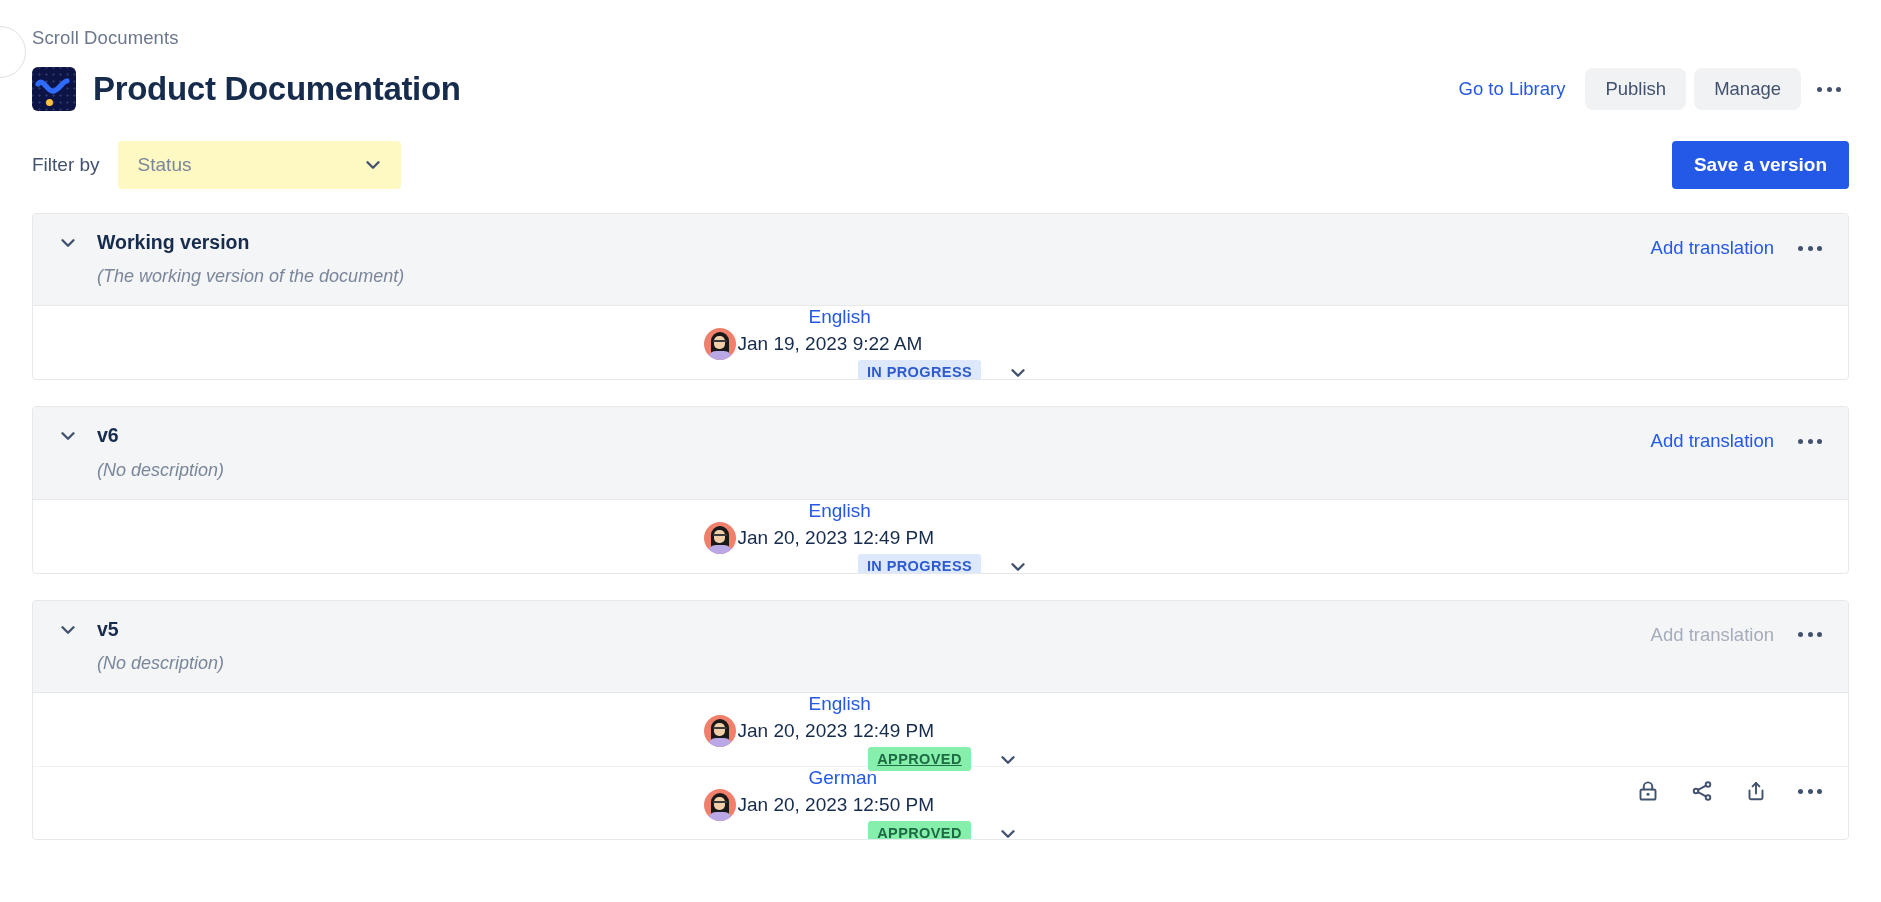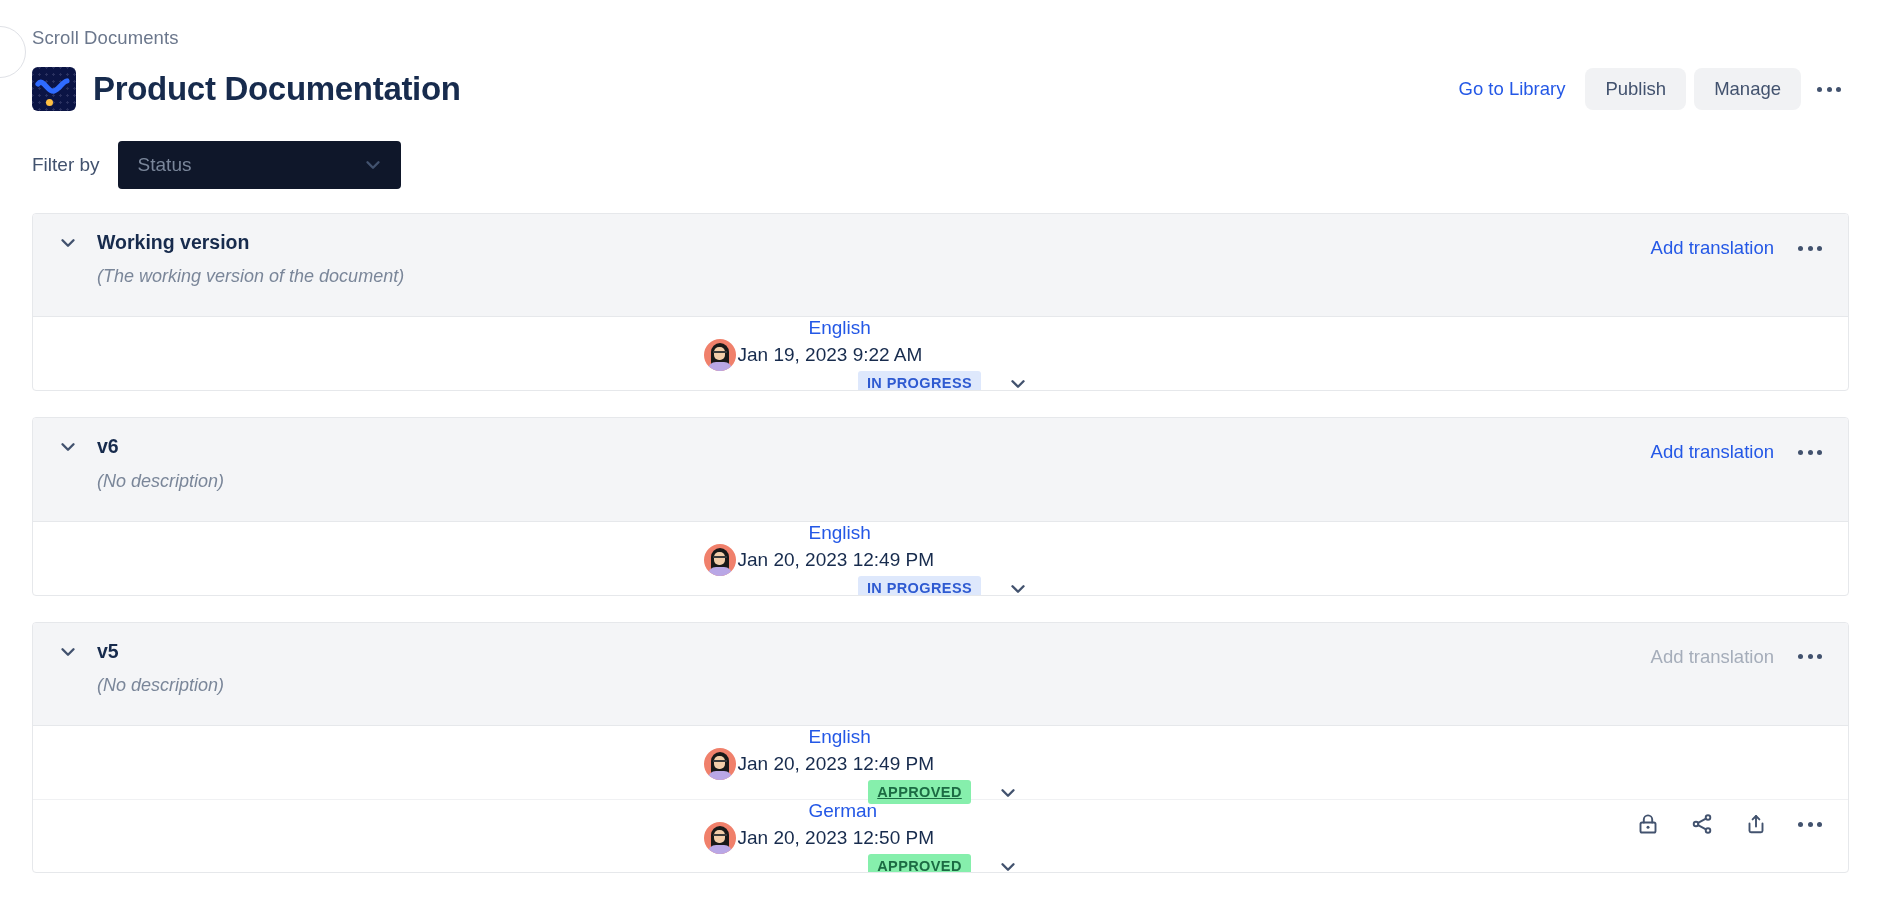--- a/index.html
+++ b/index.html
@@ -69,21 +69,21 @@
   .dots-glyph i { width: 5px; height: 5px; border-radius: 50%; background: currentColor; display:block; }
 
   
   .filterbar {
     display: flex; align-items: center; justify-content: space-between;
     margin-top: 24px; height: 48px;
   }
   .filter-left { display: flex; align-items: center; gap: 18px; }
   .filter-label { font-size: 19px; color: #42526E; }
   .select-box {
-    width: 283px; height: 48px; background: #0f172a; border: none;
+    width: 283px; height: 48px; background: #fef9c3; border: none;
     border-radius: 4px; display: flex; align-items: center;
     justify-content: space-between; padding: 0 17px 0 20px; cursor: pointer; text-align: right;
   }
   .select-box .ph { font-size: 19px; color: #7A869A; }
   .filter-right { display: flex; align-items: center; gap: 16px; }
   .compare {
     display: flex; align-items: center; gap: 14px; background: none;
     border: none; cursor: pointer; font-family: inherit;
     font-size: 19px; color: #42526E; padding: 6px 8px;
   }
@@ -94,21 +94,21 @@
   }
 
   
   .cards { margin-top: 24px; display: flex; flex-direction: column; gap: 26px; }
   .card {
     border: 1px solid #E6E8EB; border-radius: 4px; overflow: hidden;
     background: #fff;
   }
   .card-head {
     background: #F4F5F7; display: flex; align-items: flex-start;
-    justify-content: space-between; padding: 16px 18px 29px 24px;
+    justify-content: space-between; padding: 16px 18px 18px 24px;
     border-bottom: 1px solid #E6E8EB;
     gap: 43px;
   }
   .card-head-left { display: flex; align-items: flex-start; gap: 18px; }
   .chev-btn {
     background: none; border: none; cursor: pointer; color: #42526E;
     padding: 2px 0 0 0; display: flex; align-items: center;
   }
   .vname { font-size: 19.5px; font-weight: 700; color: #172B4D; line-height: 1.25; }
   .vdesc { font-size: 18px; font-style: italic; color: #7A8699; margin-top: 12px; }
@@ -207,20 +207,21 @@
       <div class="select-box">
         <span class="ph">Status</span>
         <span>
           <svg width="22" height="22" viewBox="0 0 24 24" fill="none" stroke="#42526E" stroke-width="2.6" stroke-linecap="round" stroke-linejoin="round">
               <polyline points="6 9 12 15 18 9"></polyline>
             </svg>
         </span>
       </div>
     </div>
     <div class="filter-right">
+      <button class="primary-btn">Save a version</button>
     </div>
   </div>
 
   <div class="cards" id="cards">
   <div class="card">
     <div class="card-head">
       <div class="card-head-left">
         <button class="chev-btn">
           <svg width="22" height="22" viewBox="0 0 24 24" fill="none" stroke="#42526E" stroke-width="2.6" stroke-linecap="round" stroke-linejoin="round">
                 <polyline points="6 9 12 15 18 9"></polyline>

